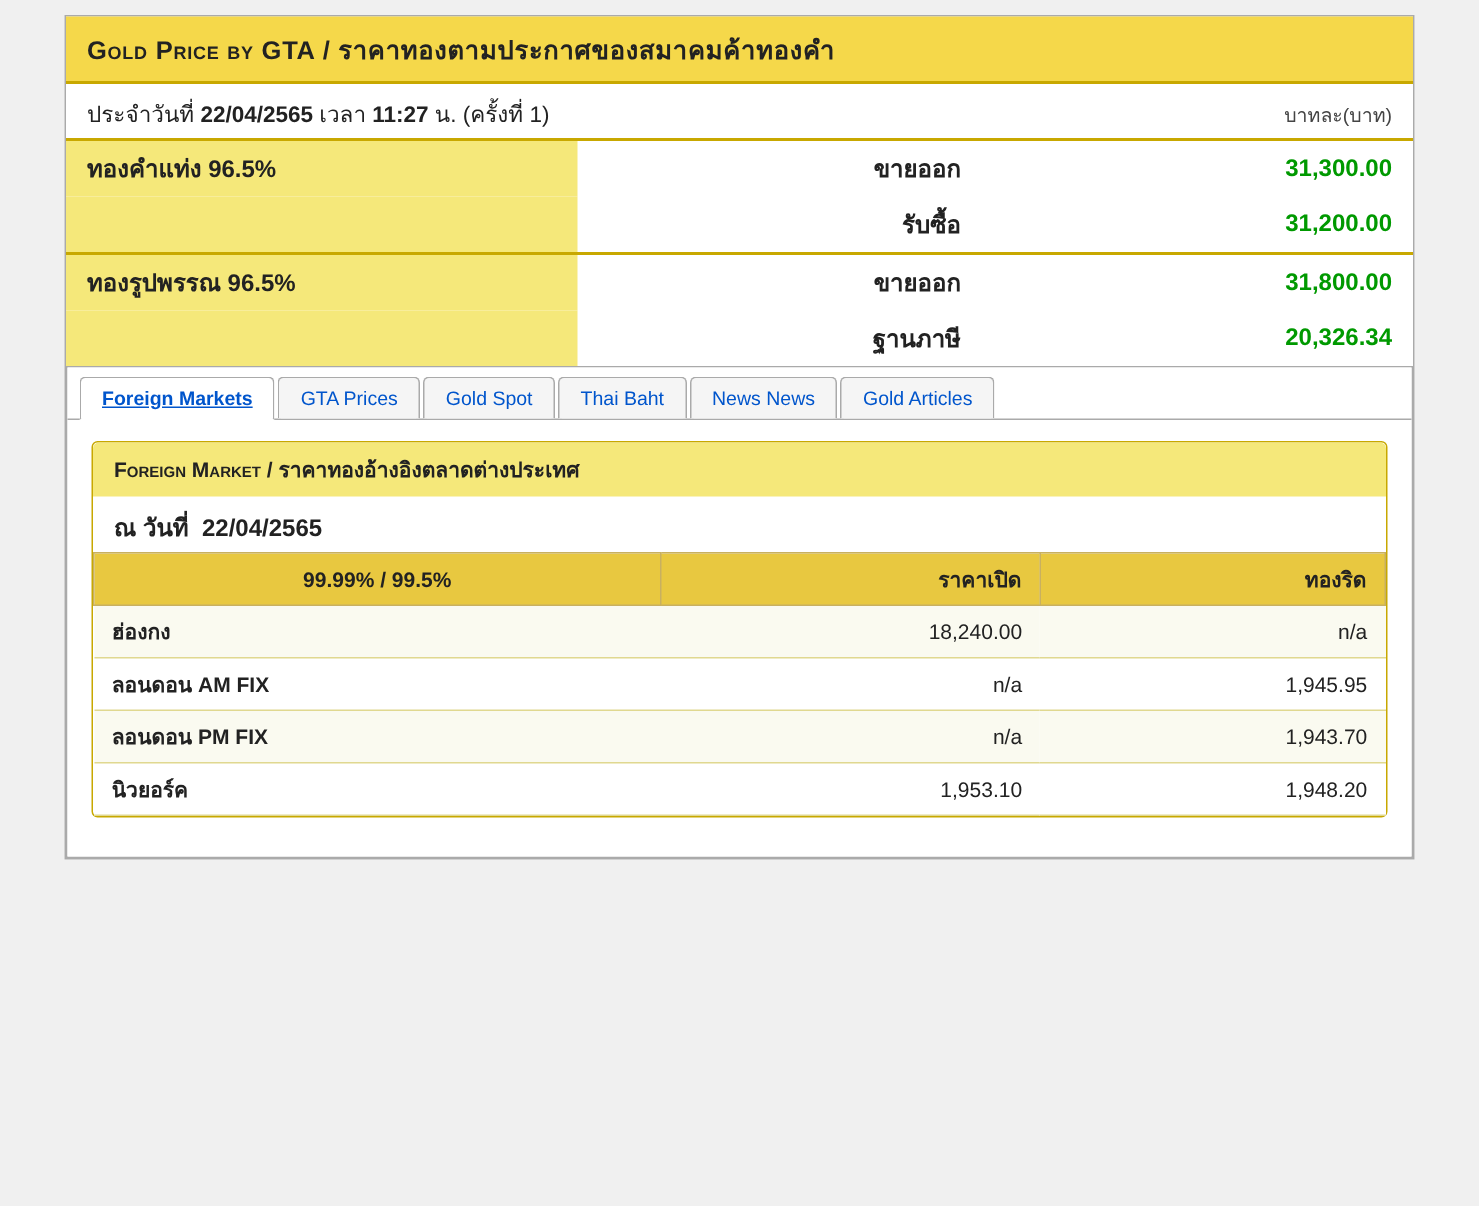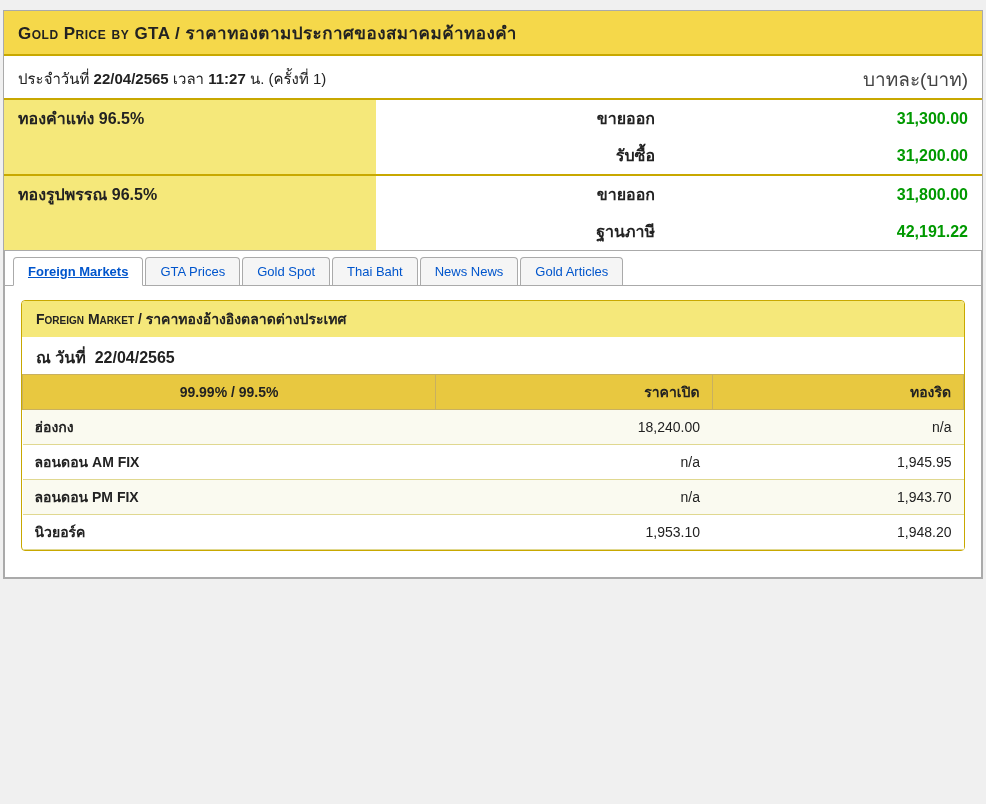--- a/index.html
+++ b/index.html
@@ -3,21 +3,21 @@
   <meta charset="utf-8">
   <style>
     * { margin: 0; padding: 0; box-sizing: border-box; }
     body {
       font-family: Arial, Tahoma, sans-serif;
       background: #f0f0f0;
       width: 986px;
       min-height: 804px;
     }
     .outer-container {
-      width: 980px;
+      width: 900px;
       margin: 10px auto;
       border: 1px solid #aaa;
       background: #fff;
     }
 
     
     .gold-header {
       background: #f5d84a;
       border-bottom: 2px solid #c8a800;
       padding: 8px 14px;
@@ -35,21 +35,21 @@
       border-collapse: collapse;
       background: #fff;
     }
     .date-row td {
       padding: 8px 14px 4px 14px;
       font-size: 15px;
       color: #222;
     }
     .date-row .baht-label {
       text-align: right;
-      font-size: 19px;
+      font-size: 13px;
       color: #444;
     }
     .price-row td {
       padding: 6px 14px;
       font-size: 16px;
     }
     .gold-type-cell {
       background: #f5e87a;
       font-weight: bold;
       font-size: 17px;
@@ -221,21 +221,21 @@
 
     <tr class="price-row">
       <td class="gold-type-cell">ทองรูปพรรณ 96.5%</td>
       <td class="action-cell">ขายออก</td>
       <td class="price-cell">31,800.00</td>
     </tr>
 
     <tr class="price-row">
       <td class="gold-type-cell-empty"></td>
       <td class="action-cell">ฐานภาษี</td>
-      <td class="price-cell">42,191.22</td>
+      <td class="price-cell">20,326.34</td>
     </tr>
   </tbody>
     </table>
 
   <div class="tab-section">
     <div class="tab-bar">
       <div class="tab-item active">Foreign Markets</div>
       <div class="tab-item">GTA Prices</div>
       <div class="tab-item">Gold Spot</div>
       <div class="tab-item">Thai Baht</div>

